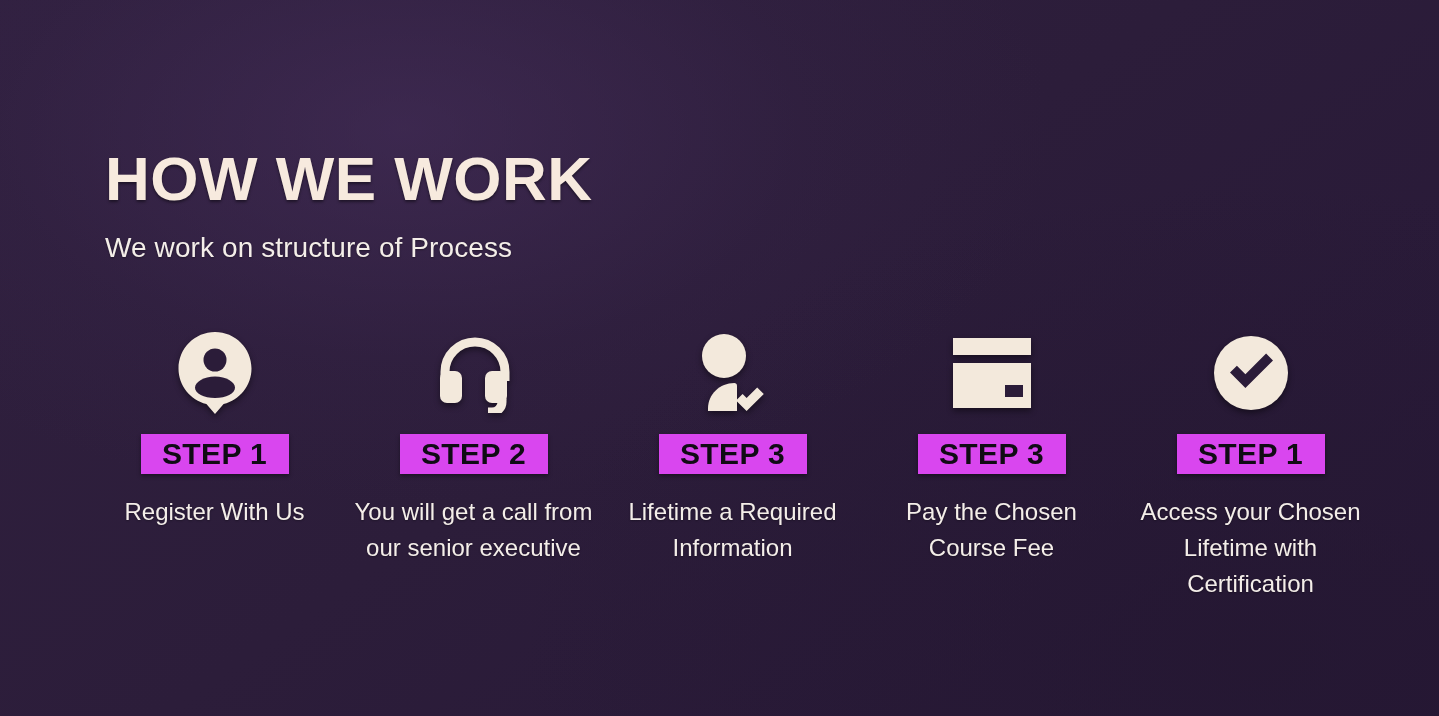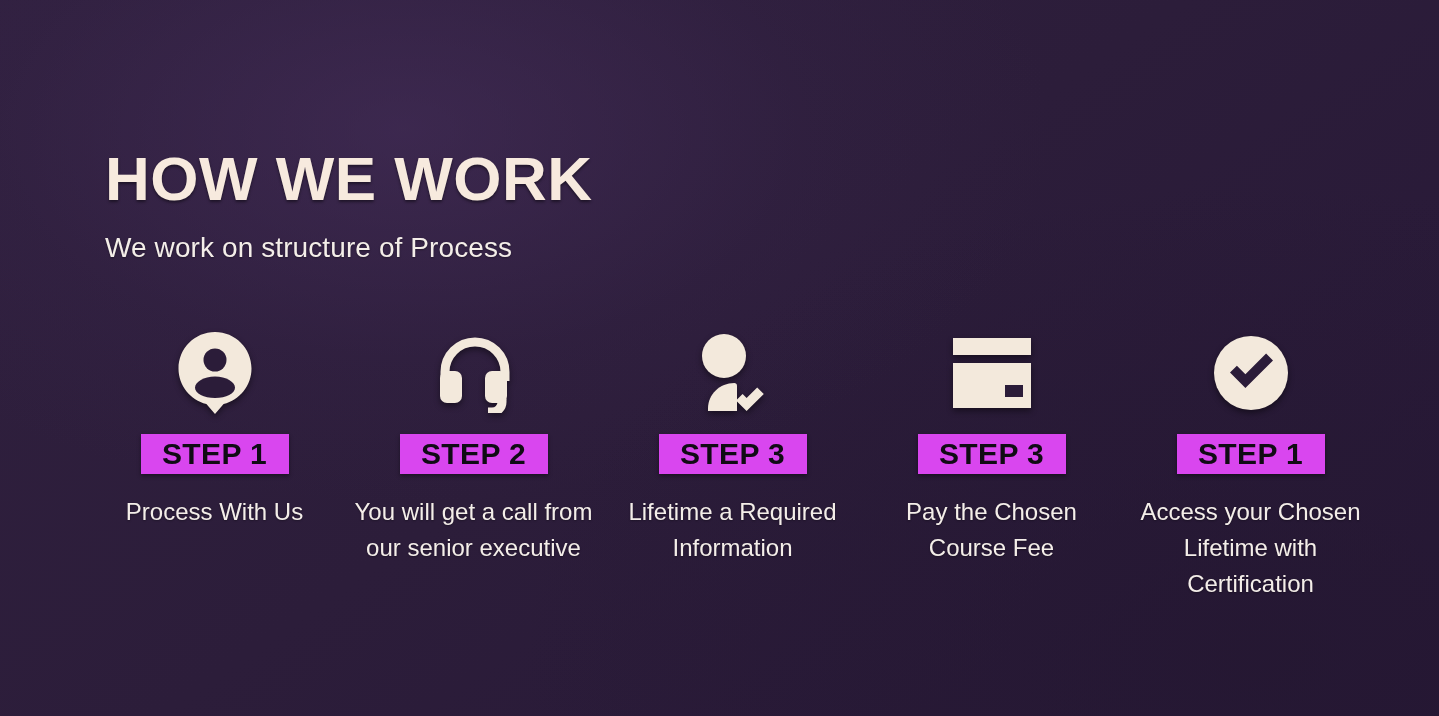--- a/index.html
+++ b/index.html
@@ -118,21 +118,21 @@
 
     <div class="step">
       <div class="icon-wrap">
         <svg width="76" height="82" viewBox="0 0 76 82" aria-hidden="true">
           <path fill="#f3e9dc" d="M38 0C17.8 0 1.5 16.3 1.5 36.5c0 17.2 11.9 31.6 27.9 35.5L38 82l8.6-10c16-3.9 27.9-18.3 27.9-35.5C74.5 16.3 58.2 0 38 0z"></path>
           <circle cx="38" cy="28" r="11.5" fill="#2b1c39"></circle>
           <path fill="#2b1c39" d="M38 44.5c-11.2 0-20 5.6-20 11.2C18 61.3 26.8 66 38 66s20-4.7 20-10.3c0-5.6-8.8-11.2-20-11.2z"></path>
         </svg>
       </div>
       <div class="badge">STEP 1</div>
-      <div class="caption">Process With Us</div>
+      <div class="caption">Register With Us</div>
     </div>
 
     <div class="step">
       <div class="icon-wrap">
         <svg width="78" height="80" viewBox="0 0 78 80" aria-hidden="true">
           <path fill="none" stroke="#f3e9dc" stroke-width="9" d="M10 48V39C10 22.4 23.4 9 40 9s30 13.4 30 30v9"></path>
           <rect x="5" y="38" width="22" height="32" rx="7" fill="#f3e9dc"></rect>
           <rect x="50" y="38" width="22" height="32" rx="7" fill="#f3e9dc"></rect>
           <path fill="none" stroke="#f3e9dc" stroke-width="9" stroke-linecap="butt" d="M67 66v3c0 5.5-4.5 10-10 10h-4"></path>
         </svg>

